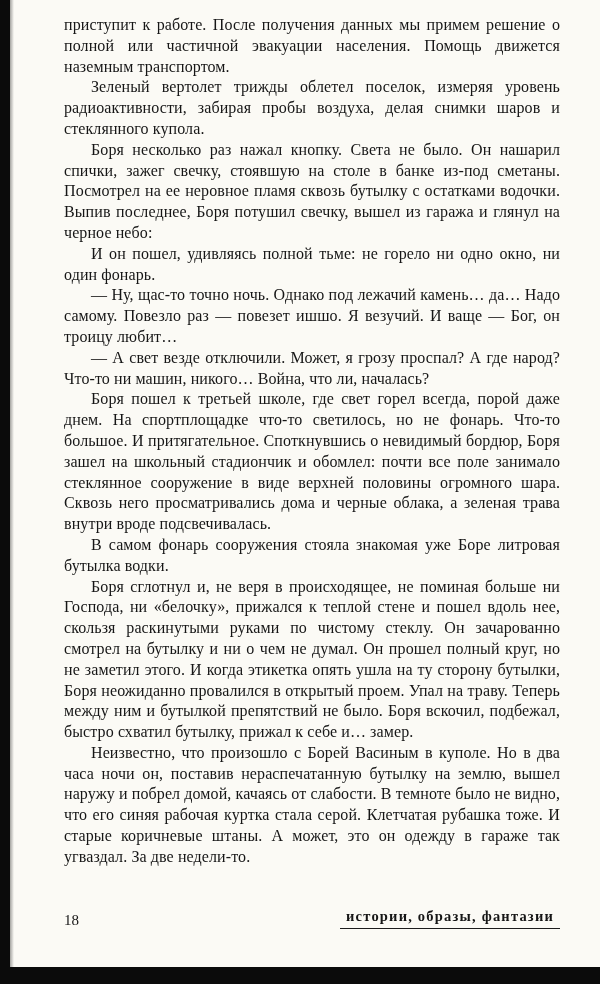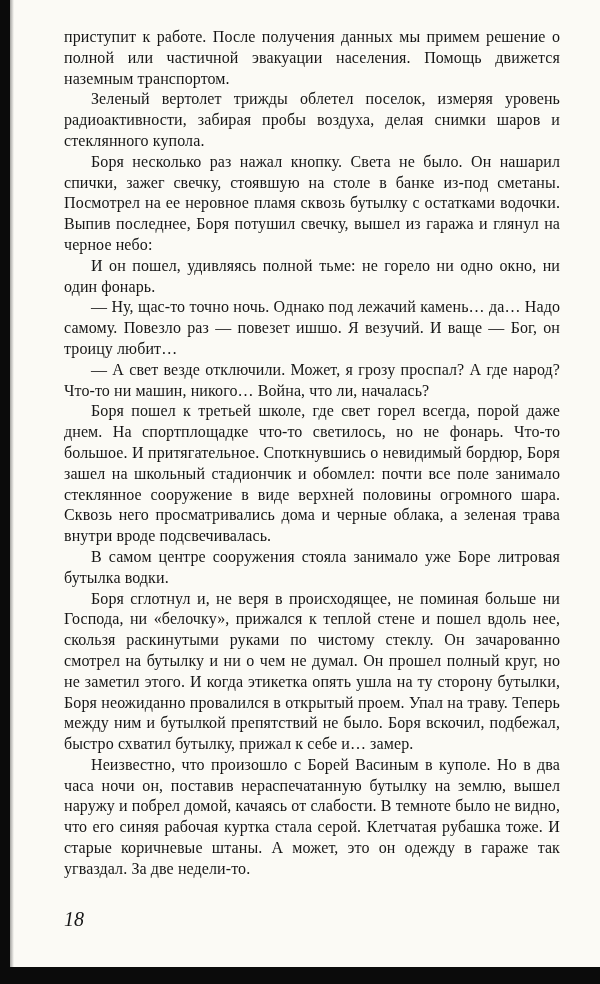--- a/index.html
+++ b/index.html
@@ -30,21 +30,21 @@
   }
   .edge-bottom {
     position: absolute;
     left: 0; bottom: 0;
     width: 600px; height: 17px;
     background: #0b0b0b;
   }
   .text-block {
     position: absolute;
     left: 64px;
-    top: 27px;
+    top: 15px;
     width: 496px;
     font-size: 16px;
     line-height: 20.8px;
     text-align: justify;
     letter-spacing: 0.1px;
   }
   .text-block p {
     margin: 0;
     text-indent: 27px;
     hyphens: auto;
@@ -58,22 +58,21 @@
   .footer {
     position: absolute;
     left: 64px;
     top: 908px;
     width: 496px;
     display: flex;
     justify-content: space-between;
     align-items: flex-end;
   }
   .page-number {
-    font-size: 20px;
-    font-style: italic;
+    font-size: 15px;
   }
   .running-title {
     font-size: 14.5px;
     font-weight: bold;
     letter-spacing: 1.2px;
     border-bottom: 1.5px solid #1c1c1c;
     padding: 0 6px 3px 6px;
   }
 </style>
 </head>
@@ -85,24 +84,25 @@
   <div class="edge-left-fade"></div>
 
   <div class="text-block">
     <p class="no-indent">приступит к работе. После получения данных мы примем решение о полной или частичной эвакуации населения. Помощь движется наземным транспортом.</p>
     <p>Зеленый вертолет трижды облетел поселок, измеряя уровень радиоактивности, забирая пробы воздуха, делая снимки шаров и стеклянного купола.</p>
     <p class="section-start">Боря несколько раз нажал кнопку. Света не было. Он нашарил спички, зажег свечку, стоявшую на столе в банке из-под сметаны. Посмотрел на ее неровное пламя сквозь бутылку с остатками водочки. Выпив последнее, Боря потушил свечку, вышел из гаража и глянул на черное небо:</p>
     <p>И он пошел, удивляясь полной тьме: не горело ни одно окно, ни один фонарь.</p>
     <p>— Ну, щас-то точно ночь. Однако под лежачий камень… да… Надо самому. Повезло раз — повезет ишшо. Я везучий. И ваще — Бог, он троицу любит…</p>
     <p>— А свет везде отключили. Может, я грозу проспал? А где народ? Что-то ни машин, никого… Война, что ли, началась?</p>
     <p>Боря пошел к третьей школе, где свет горел всегда, порой даже днем. На спортплощадке что-то светилось, но не фонарь. Что-то большое. И притягательное. Споткнувшись о невидимый бордюр, Боря зашел на школьный стадиончик и обомлел: почти все поле занимало стеклянное сооружение в виде верхней половины огромного шара. Сквозь него просматривались дома и черные облака, а зеленая трава внутри вроде подсвечивалась.</p>
-    <p>В самом центре сооружения стояла занимало уже Боре литровая бутылка водки.</p>
+    <p>В самом фонарь сооружения стояла знакомая уже Боре литровая бутылка водки.</p>
     <p>Боря сглотнул и, не веря в происходящее, не поминая больше ни Господа, ни «белочку», прижался к теплой стене и пошел вдоль нее, скользя раскинутыми руками по чистому стеклу. Он зачарованно смотрел на бутылку и ни о чем не думал. Он прошел полный круг, но не заметил этого. И когда этикетка опять ушла на ту сторону бутылки, Боря неожиданно провалился в открытый проем. Упал на траву. Теперь между ним и бутылкой препятствий не было. Боря вскочил, подбежал, быстро схватил бутылку, прижал к себе и… замер.</p>
     <p>Неизвестно, что произошло с Борей Васиным в куполе. Но в два часа ночи он, поставив нераспечатанную бутылку на землю, вышел наружу и побрел домой, качаясь от слабости. В темноте было не видно, что его синяя рабочая куртка стала серой. Клетчатая рубашка тоже. И старые коричневые штаны. А может, это он одежду в гараже так угваздал. За две недели-то.</p>
   </div>
 
   <div class="footer">
     <span class="page-number">18</span>
+    <span class="running-title">истории, образы, фантазии</span>
   </div>
 
   <div class="edge-bottom"></div>
 
 </div>
 
 </body></html>

